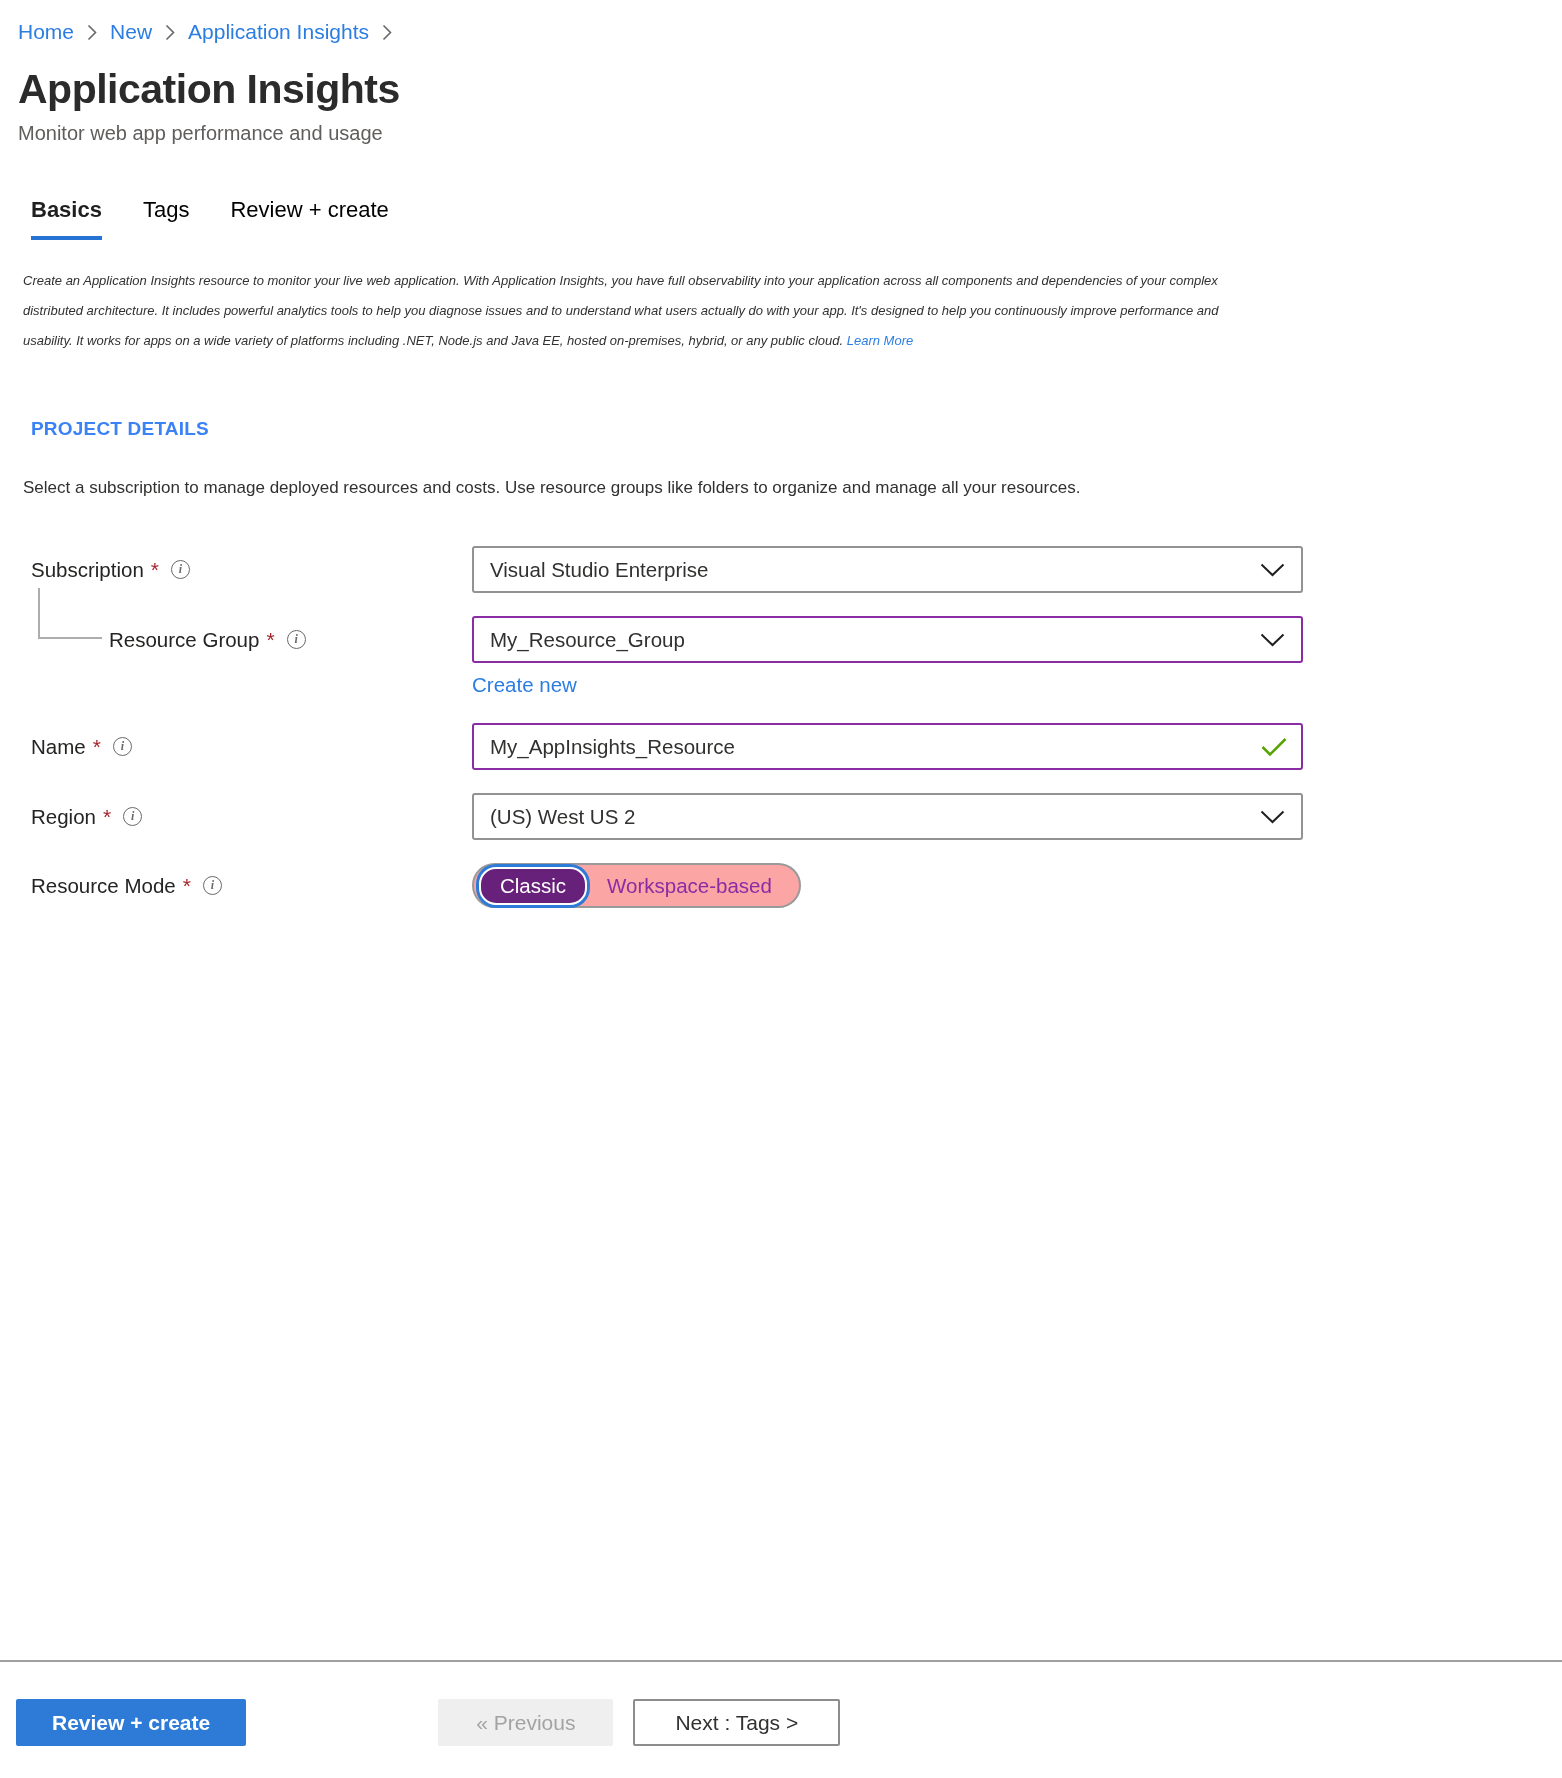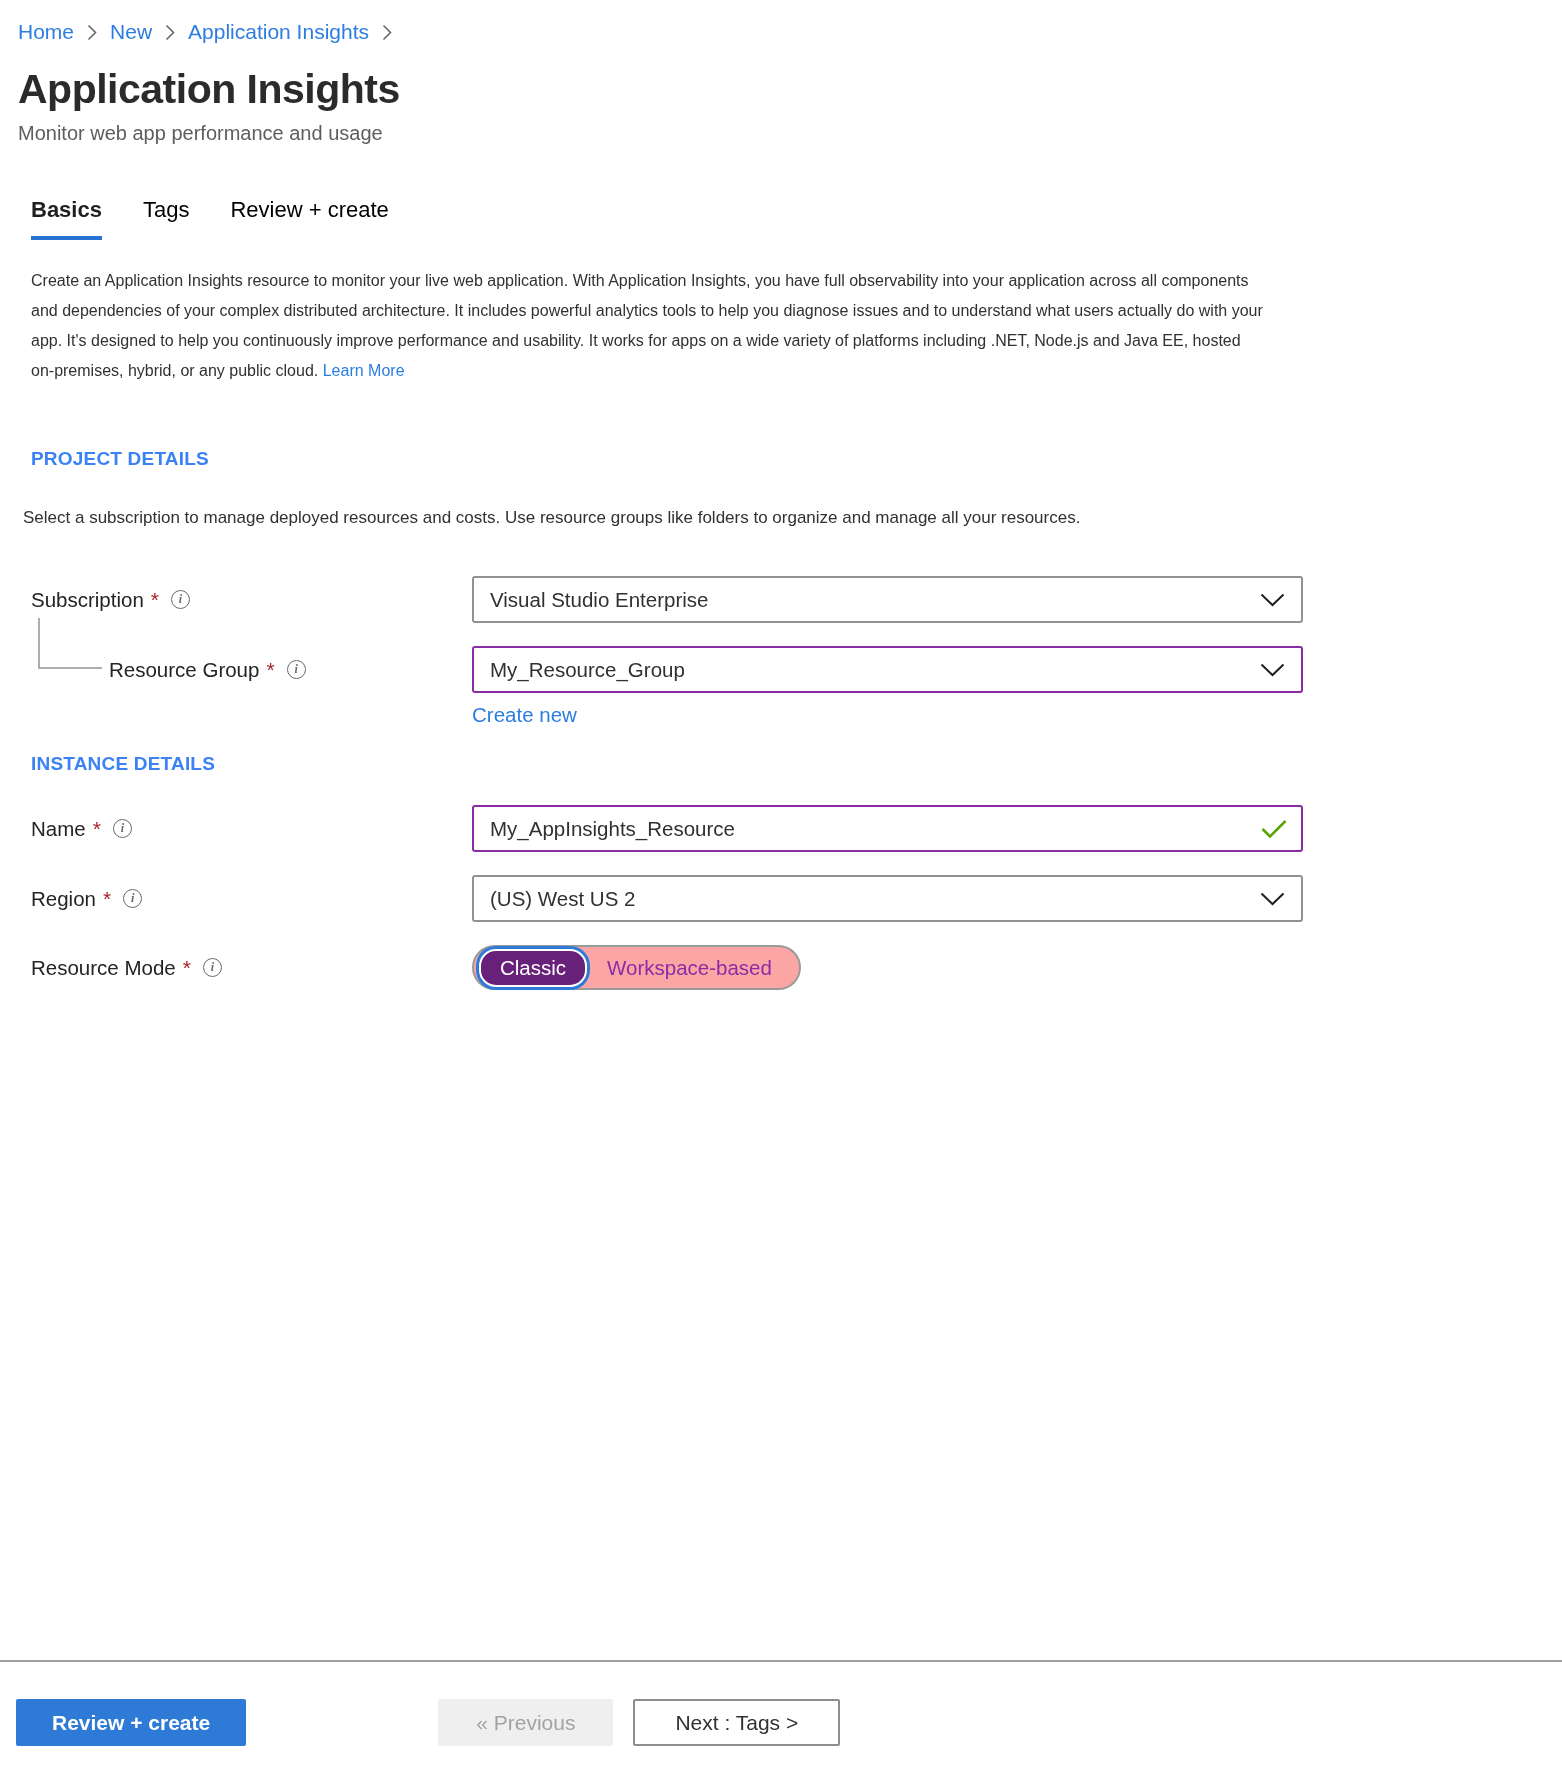--- a/index.html
+++ b/index.html
@@ -25,21 +25,21 @@
   .breadcrumb { display: flex; align-items: center; font-size: 21px; }
   .breadcrumb a { color: var(--link-blue); text-decoration: none; cursor: pointer; }
   .crumb-sep { margin: 0 13px; display: inline-flex; align-items: center; }
   .page-title { font-size: 41px; font-weight: 700; color: #2b2b2b; margin: 22px 0 0 0; letter-spacing: -0.5px; }
   .page-subtitle { font-size: 20px; color: #605e5c; margin-top: 9px; }
   
   .tabs { display: flex; gap: 41px; margin: 52px 0 0 31px; }
   .tab { font-size: 22px; color: #000000; padding-bottom: 13px; cursor: pointer; border-bottom: 4px solid transparent; }
   .tab.active { font-weight: 700; border-bottom-color: #2574d4; color: #1f1f1f; }
   
-  .intro { margin: 26px 0 0 31px; max-width: 1235px; font-size: 16px; line-height: 30px; color: #323130; }
+  .intro { margin: 26px 0 0 23px; max-width: 1235px; font-size: 13px; line-height: 30px; color: #323130; font-style: italic; }
   .intro a { color: var(--link-blue); text-decoration: none; cursor: pointer; }
   
   .section-heading { margin: 62px 0 0 31px; font-size: 19px; font-weight: 700; color: #3b82f6; letter-spacing: 0.2px; }
   .section-desc { margin: 28px 0 0 23px; max-width: 1260px; font-size: 17px; line-height: 40px; }
   
   .form { margin: 38px 0 0 31px; width: 1272px; }
   .form-row { display: flex; align-items: center; margin-bottom: 23px; position: relative; }
   .label-col { width: 441px; display: flex; align-items: center; font-size: 20.5px; color: #252423; flex-shrink: 0; }
   .label-col.indented { padding-left: 78px; }
   .required-star { color: var(--required-red); margin-left: 7px; font-size: 21px; }
@@ -165,21 +165,20 @@
             </svg>
         </span>
       </div>
     </div>
   </div>
 
   <div class="create-new-row">
     <a>Create new</a>
   </div>
 
-  <div class="section-heading" style="margin: 0 0 30px 0;">INSTANCE DETAILS</div>
 
   <div class="form-row">
     <div class="label-col">
       <span>Name</span>
       <span class="required-star">*</span>
       <span class="info-icon">i</span>
     </div>
     <div class="control-col">
       <div class="text-field">
         <input type="text" value="My_AppInsights_Resource" style="">

